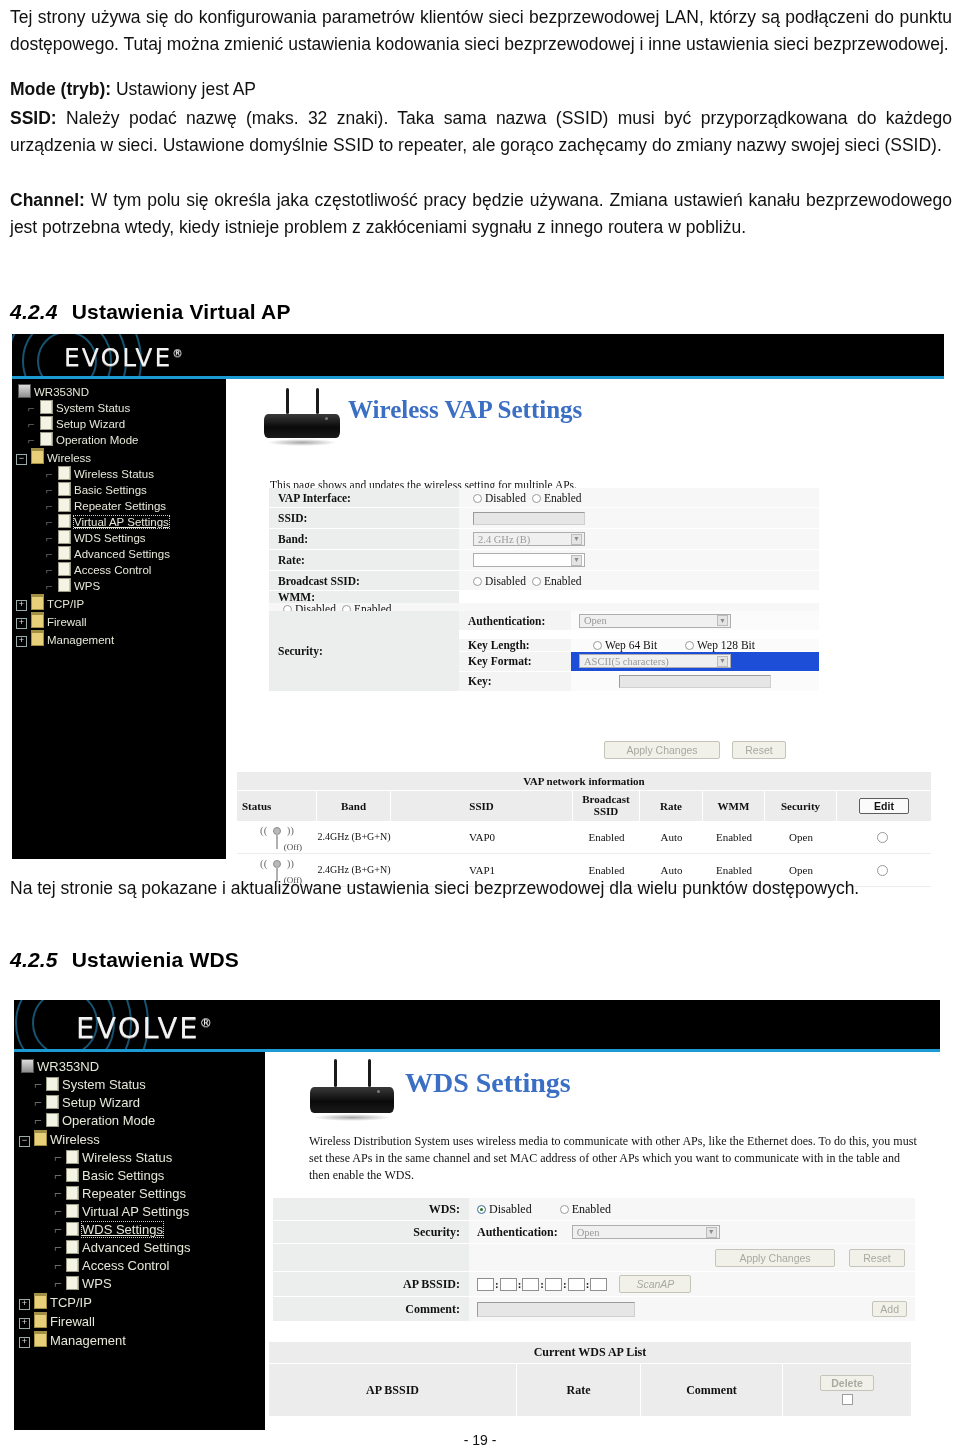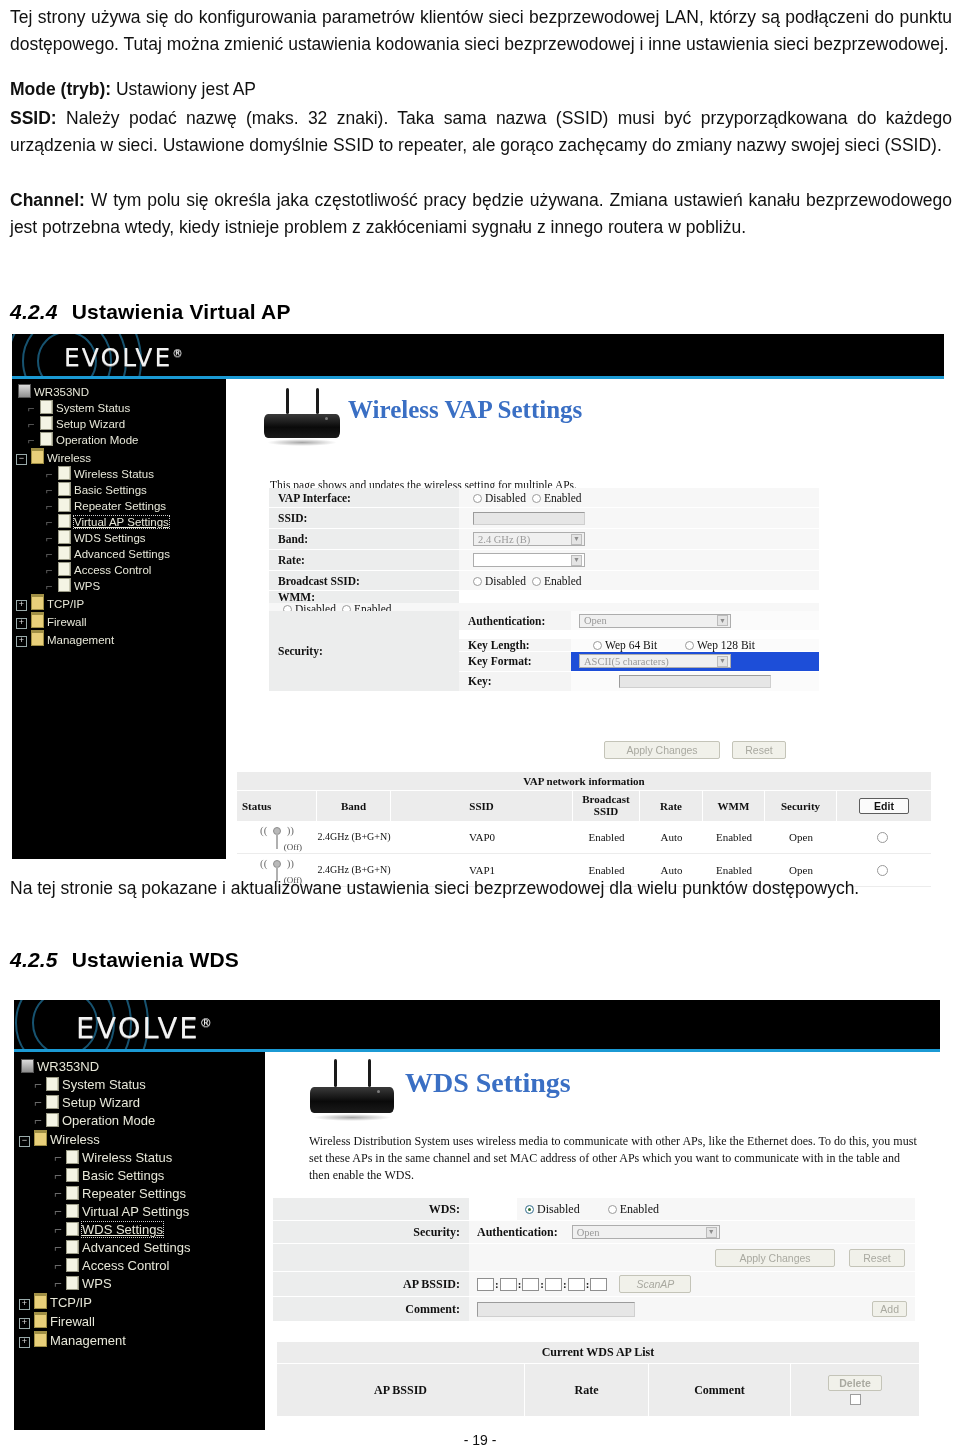--- a/index.html
+++ b/index.html
@@ -555,21 +555,21 @@
         <div class="led" style="right:14px;bottom:28px;"></div>
         <div class="shadow"></div>
       </div>
 
       <div class="title" style="left:140px;top:12px;font-size:28px;">WDS Settings</div>
 
       <div class="blurb" style="left:44px;top:78px;width:614px;font-size:12px;line-height:1.42;">Wireless Distribution System uses wireless media to communicate with other APs, like the Ethernet does. To do this, you must set these APs in the same channel and set MAC address of other APs which you want to communicate with in the table and then enable the WDS.</div>
 
       <div class="frm" style="left:8px;top:143px;width:642px;font-size:12px;">
 
-        <div class="row" style="height:22px;gap:48px;">
+        <div class="row" style="height:22px;">
           <div class="lab" style="width:196px;justify-content:flex-end;padding-right:9px;">WDS:</div>
           <div class="val" style="padding-left:8px;gap:28px;">
             <span><span class="radio on"></span><span>Disabled</span></span>
             <span><span class="radio"></span><span>Enabled</span></span>
           </div>
         </div>
 
         <div class="row" style="height:22px;">
           <div class="lab" style="width:196px;justify-content:flex-end;padding-right:9px;">Security:</div>
           <div class="val" style="padding-left:8px;gap:14px;">
@@ -611,21 +611,21 @@
 
         <div class="row" style="height:24px;">
           <div class="lab" style="width:196px;justify-content:flex-end;padding-right:9px;">Comment:</div>
           <div class="val" style="padding-left:8px;justify-content:space-between;padding-right:8px;">
             <span class="tbox" style="width:158px;height:15px;" title=""></span>
             <span class="btn" style="padding:1px 7px;">Add</span>
           </div>
         </div>
       </div>
 
-      <div class="tbl" style="left:12px;top:287px;width:642px;font-size:12px;">
+      <div class="tbl" style="left:4px;top:287px;width:642px;font-size:12px;">
         <div class="cap">Current WDS AP List</div>
         <div class="hr" style="height:52px;">
           <div style="width:248px;">AP BSSID</div>
           <div style="width:124px;">Rate</div>
           <div style="width:142px;">Comment</div>
           <div style="flex:1;border-right:none;flex-direction:column;gap:3px;">
             <span class="btn" style="padding:1px 10px;">Delete</span>
             <span class="chkbox"></span>
           </div>
         </div>

